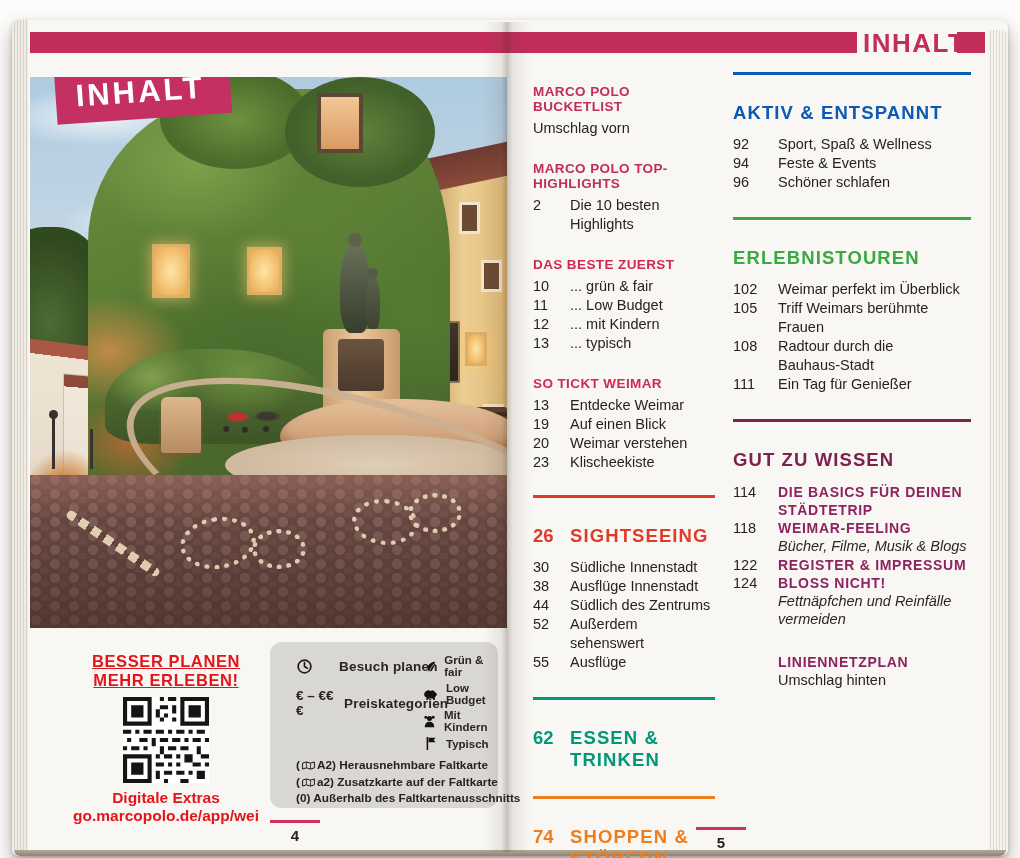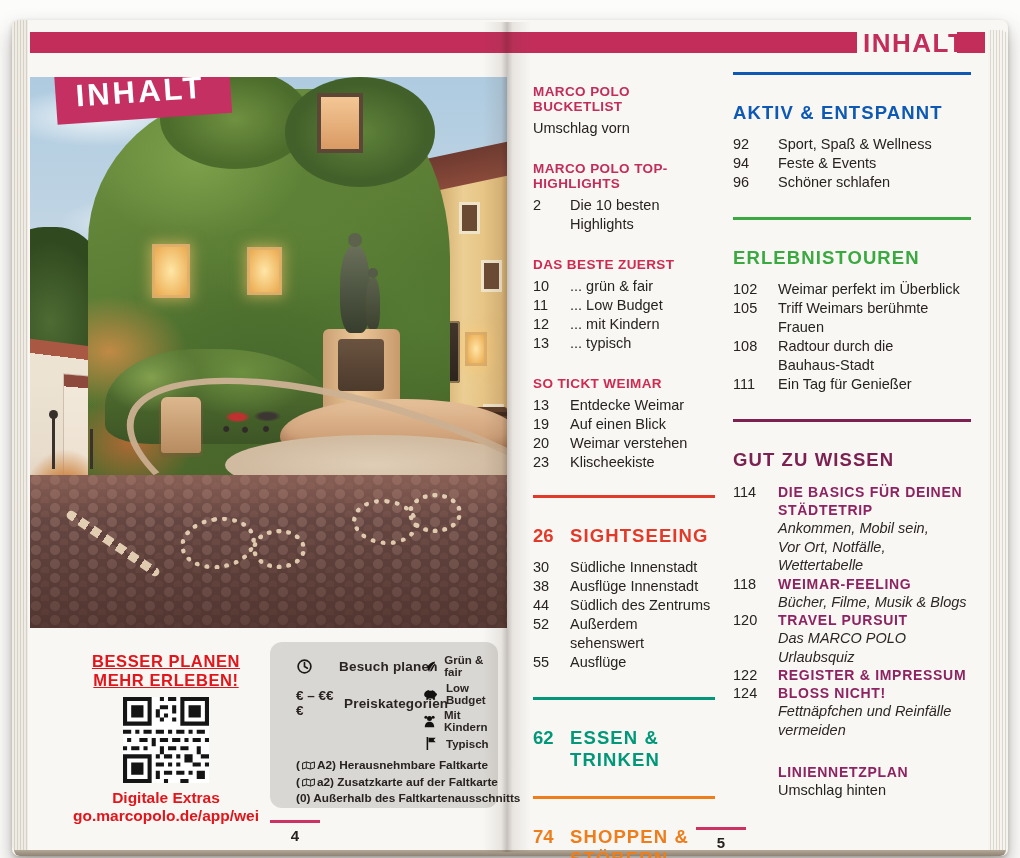--- a/index.html
+++ b/index.html
@@ -493,36 +493,27 @@
         <div class="rule bg-plum"></div>
         <div class="chap-line c-plum">
             <span>GUT ZU WISSEN</span>
           </div>
         <div class="gz-entries">
           <div class="gz-entry">
               <span class="num">114</span>
               <div class="gz-body">
                 <div class="gz-title c-pur2 wrap">DIE BASICS FÜR DEINEN
 STÄDTETRIP</div>
-                <div class="gz-sub wrap">Ankommen, Mobil sein,
-Vor Ort, Notfälle, Wettertabelle</div>
               </div>
             </div>
           <div class="gz-entry">
               <span class="num">118</span>
               <div class="gz-body">
                 <div class="gz-title c-pur2 wrap">WEIMAR-FEELING</div>
                 <div class="gz-sub wrap">Bücher, Filme, Musik &amp; Blogs</div>
-              </div>
-            </div>
-          <div class="gz-entry">
-              <span class="num">120</span>
-              <div class="gz-body">
-                <div class="gz-title c-pur2 wrap">TRAVEL PURSUIT</div>
-                <div class="gz-sub wrap">Das MARCO POLO Urlaubsquiz</div>
               </div>
             </div>
           <div class="gz-entry">
               <span class="num">122</span>
               <div class="gz-body">
                 <div class="gz-title c-pur2 wrap">REGISTER &amp; IMPRESSUM</div>
               </div>
             </div>
           <div class="gz-entry">
               <span class="num">124</span>

